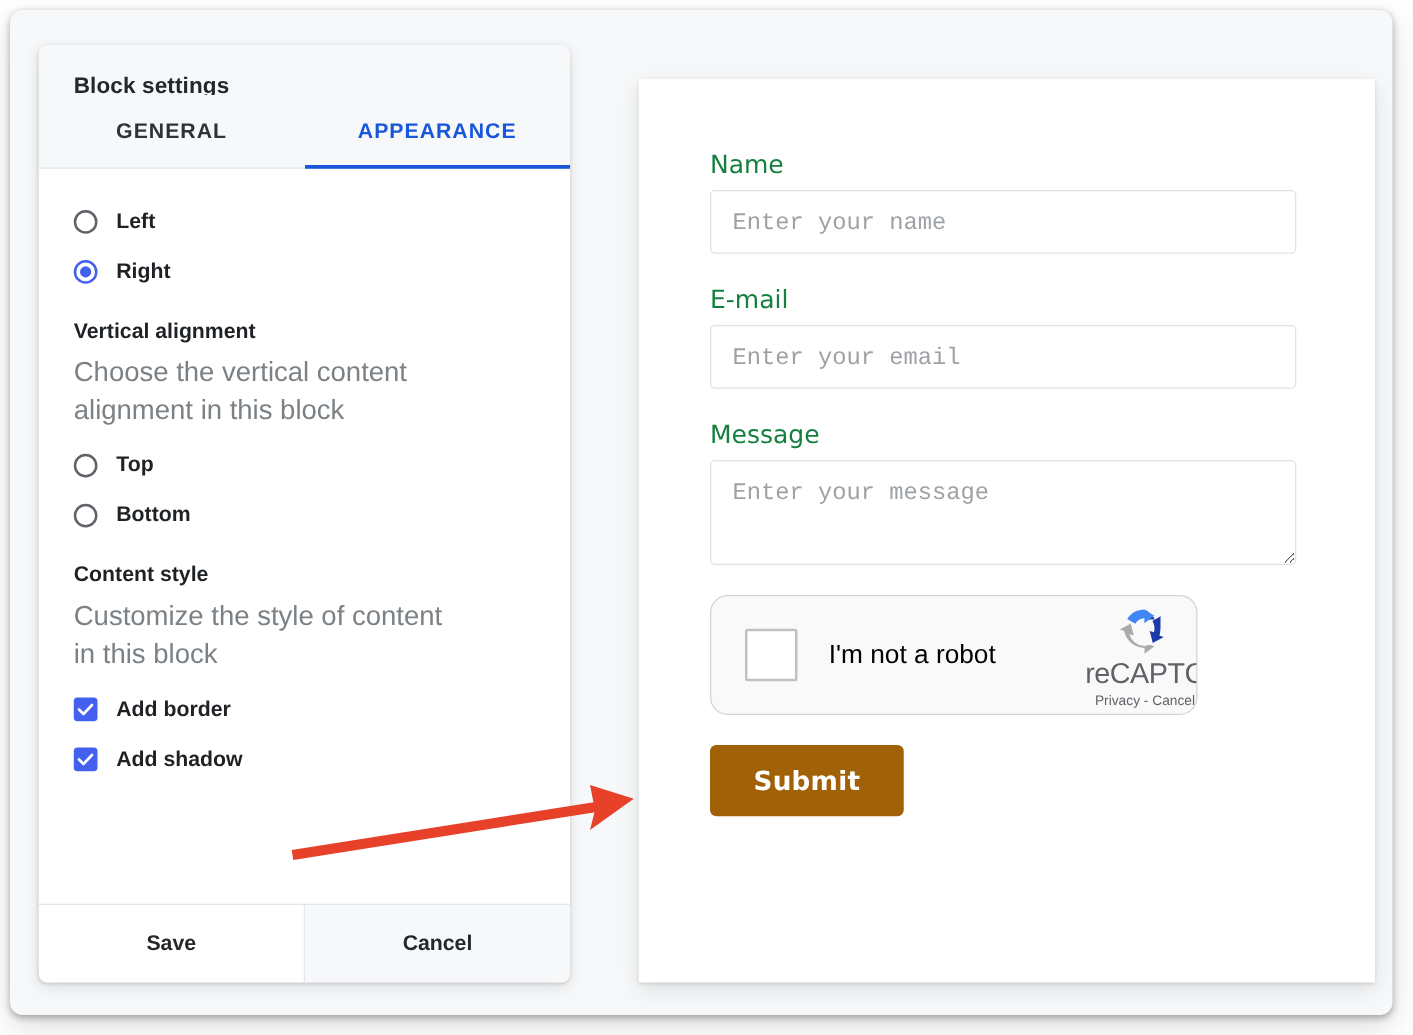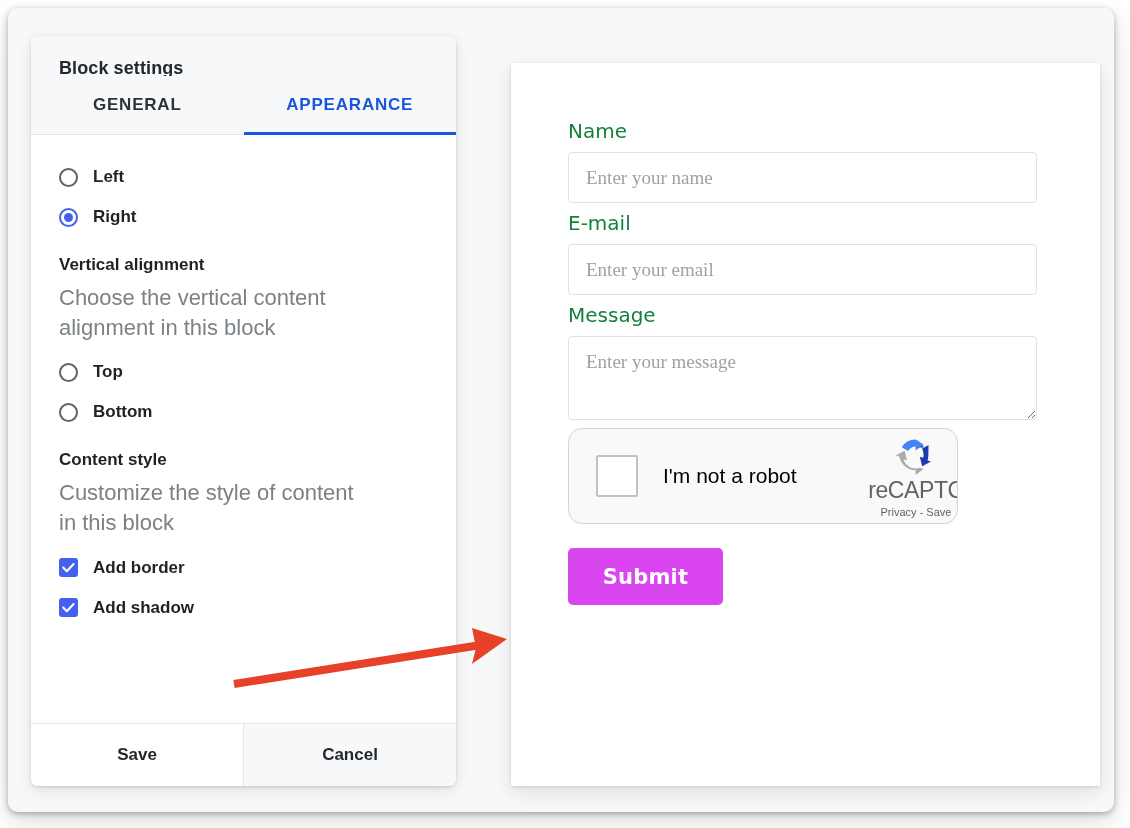--- a/index.html
+++ b/index.html
@@ -201,23 +201,23 @@
   .text-input {
     width: 469px;
     height: 51px;
     box-sizing: border-box;
     border: 1px solid #dfe1e3;
     border-radius: 4px;
     background: #ffffff;
     font-size: 19px;
     color: #2c3038;
     padding: 0 17px;
-    font-family: Liberation Serif, serif;
+    font-family: Liberation Mono, monospace;
     outline: none;
-    margin-bottom: 8px;
+    margin-bottom: 24px;
     display: block;
   }
   .text-input::placeholder { color: #9ea2a6; }
   textarea.text-input {
     height: 84px;
     padding-top: 13px;
     resize: vertical;
     line-height: 1.3;
   }
 
@@ -273,21 +273,21 @@
     font-size: 11px;
     color: #5f6368;
     margin-top: 4px;
     white-space: nowrap;
     font-family: "Liberation Sans", sans-serif;
   }
 
   .submit-btn {
     width: 155px;
     height: 57px;
-    background: #d946ef;
+    background: #a16207;
     color: #ffffff;
     border: none;
     border-radius: 5px;
     font-size: 21px;
     font-weight: bold;
     cursor: pointer;
     font-family: "DejaVu Sans", sans-serif;
     letter-spacing: 0.2px;
   }
 
@@ -385,21 +385,21 @@
         <span class="recaptcha-text">I'm not a robot</span>
         <span class="recaptcha-brand">
           <svg class="recaptcha-logo" width="44" height="41" viewBox="0 0 44 41">
             <path d="M22.5 3 L22.5 10.5 L30 10.5 C28 7.5 25.5 5 22.5 3 Z" fill="#1c3aa9"></path>
             <path d="M21.5 2.5 C15.5 2.5 10.5 5.5 7.8 10.2 L14.2 14 C15.8 11.2 18.5 9.5 21.5 9.5 L21.5 13.5 L29.5 7.5 L21.5 2.5 Z" fill="#4285f4"></path>
             <path d="M34.5 8 L28 11.8 C29.6 14.6 30 17.8 29.2 20.8 L25.8 19.8 L28.2 29.3 L37 24.5 L33.6 23.5 C35 18.3 34.2 12.6 34.5 8 Z" fill="#1c3aa9"></path>
             <path d="M21.5 31.5 C15.8 31.5 11 27.6 9.6 22.3 L13 23.3 L10.6 13.8 L1.8 18.6 L5.2 19.6 C6.8 27.4 13.6 33.3 21.8 33.3 C22 33.3 22 33.3 22 33.3 L21.5 31.5 Z" fill="#ababab"></path>
             <path d="M25.5 30.8 C24.3 31.3 23 31.5 21.6 31.5 L21.6 38 L29.6 32 L25.5 30.8 Z" fill="#ababab"></path>
           </svg>
           <span class="recaptcha-word">reCAPTC</span>
-          <span class="recaptcha-legal">Privacy - Save</span>
+          <span class="recaptcha-legal">Privacy - Cancel</span>
         </span>
       </div>
 
       <button class="submit-btn">Submit</button>
 
     </div>
   </div>
 
 </div>
 

